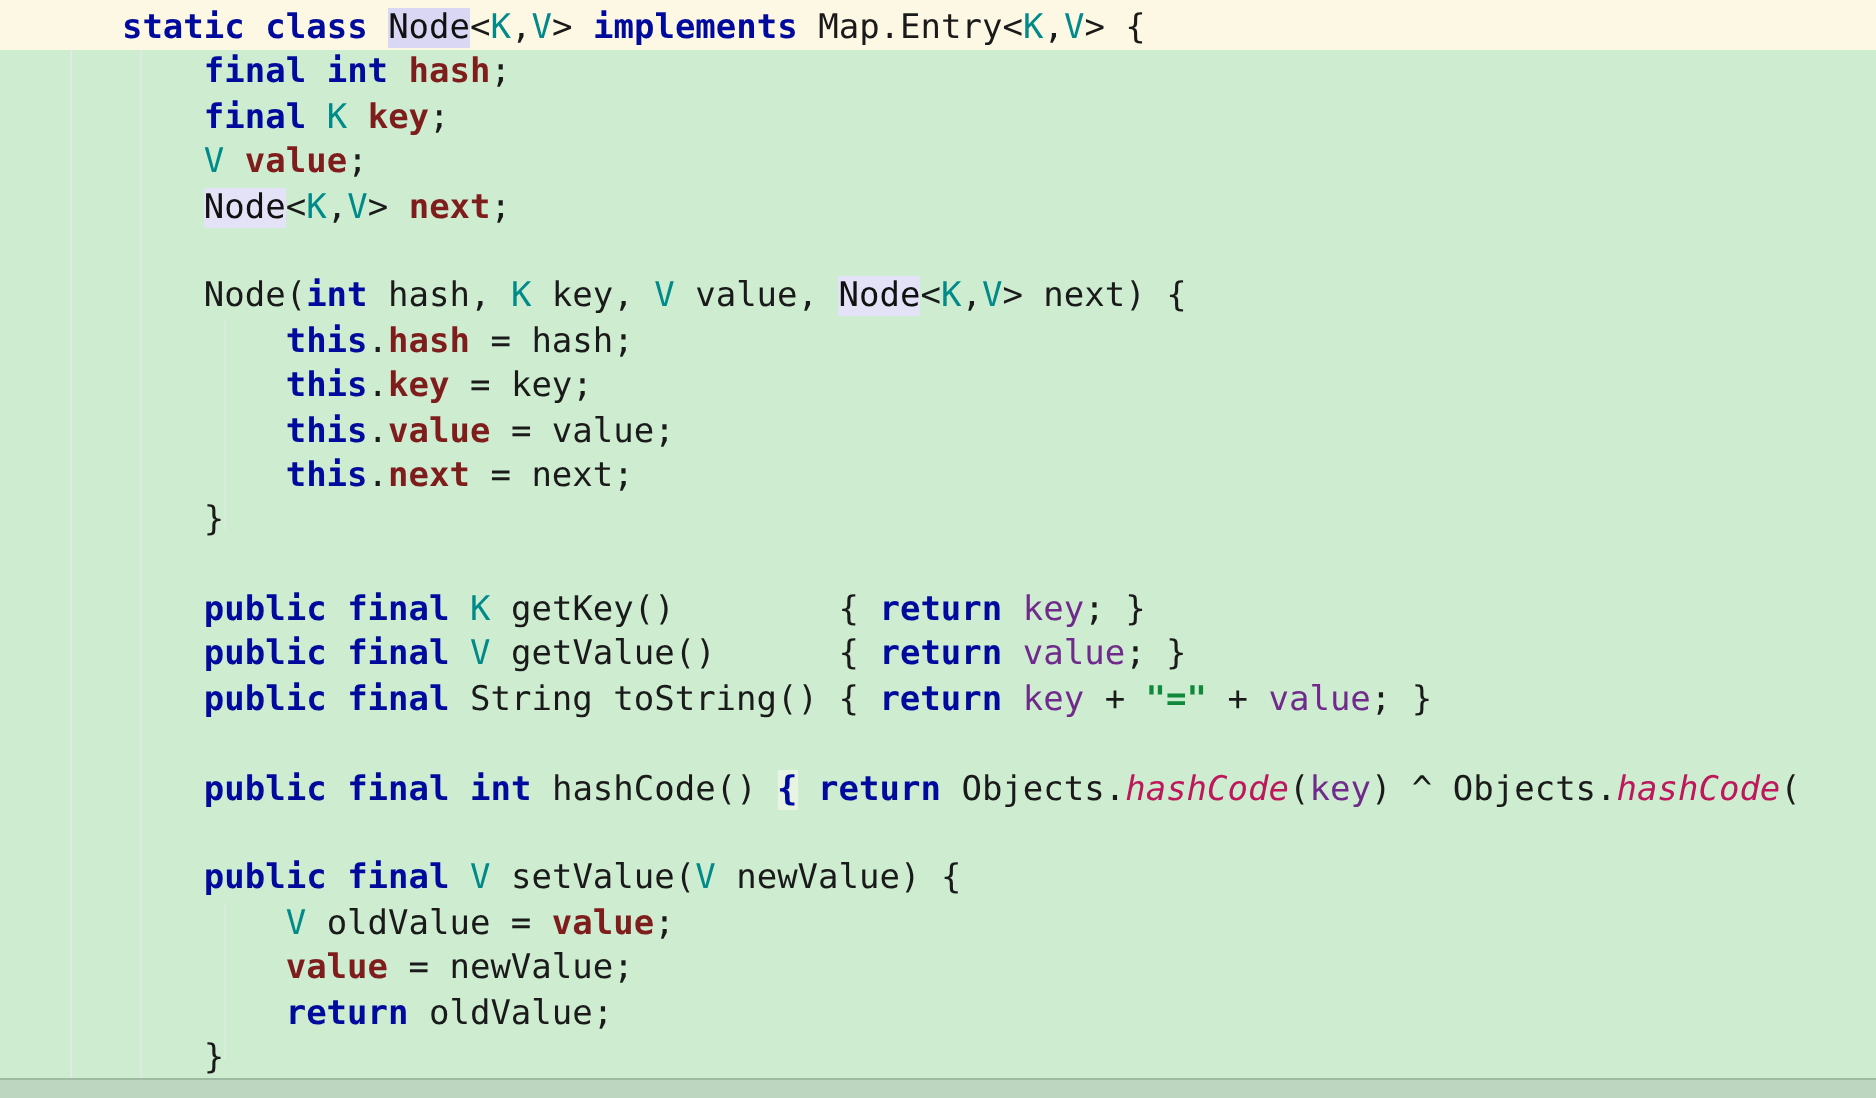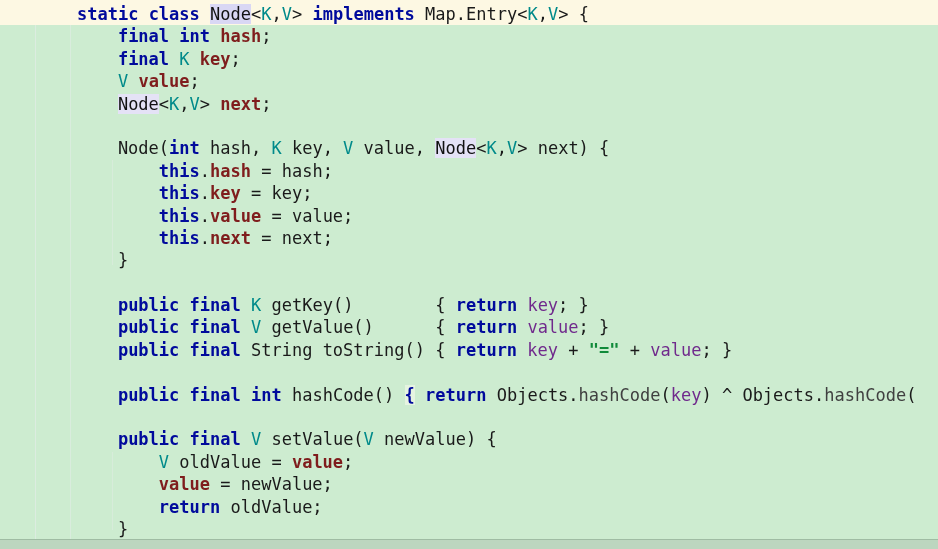--- a/index.html
+++ b/index.html
@@ -57,32 +57,32 @@
   
   .code-layer {
     position: absolute;
     left: 0; top: 0;
     z-index: 2;
     white-space: pre;
     padding-top: 3px;
   }
   .line {
     height: 22.4px;
-    padding-left: 36px;
+    padding-left: 20px;
     white-space: pre;
   }
 
   
   .kw   { color: #000a9c; font-weight: bold; }          
   .typ  { color: #008a8a; }                              
   .fld  { color: #7f1d1d; font-weight: bold; }           
   .fld-plain { color: #702a8c; }                         
   .pln  { color: #1a1a1a; }                              
   .str  { color: #108a3a; font-weight: bold; }           
-  .stat { color: #404040; }          
+  .stat { color: #be185d; font-style: italic; }          
   .hl-occ {                                              
     background: #e4e2f6;
     color: #111111;
   }
   .hl-occ-strong {
     background: #d9d7f4;
     color: #111111;
   }
   .hl-brace {                                            
     background: #e6f4e1;

